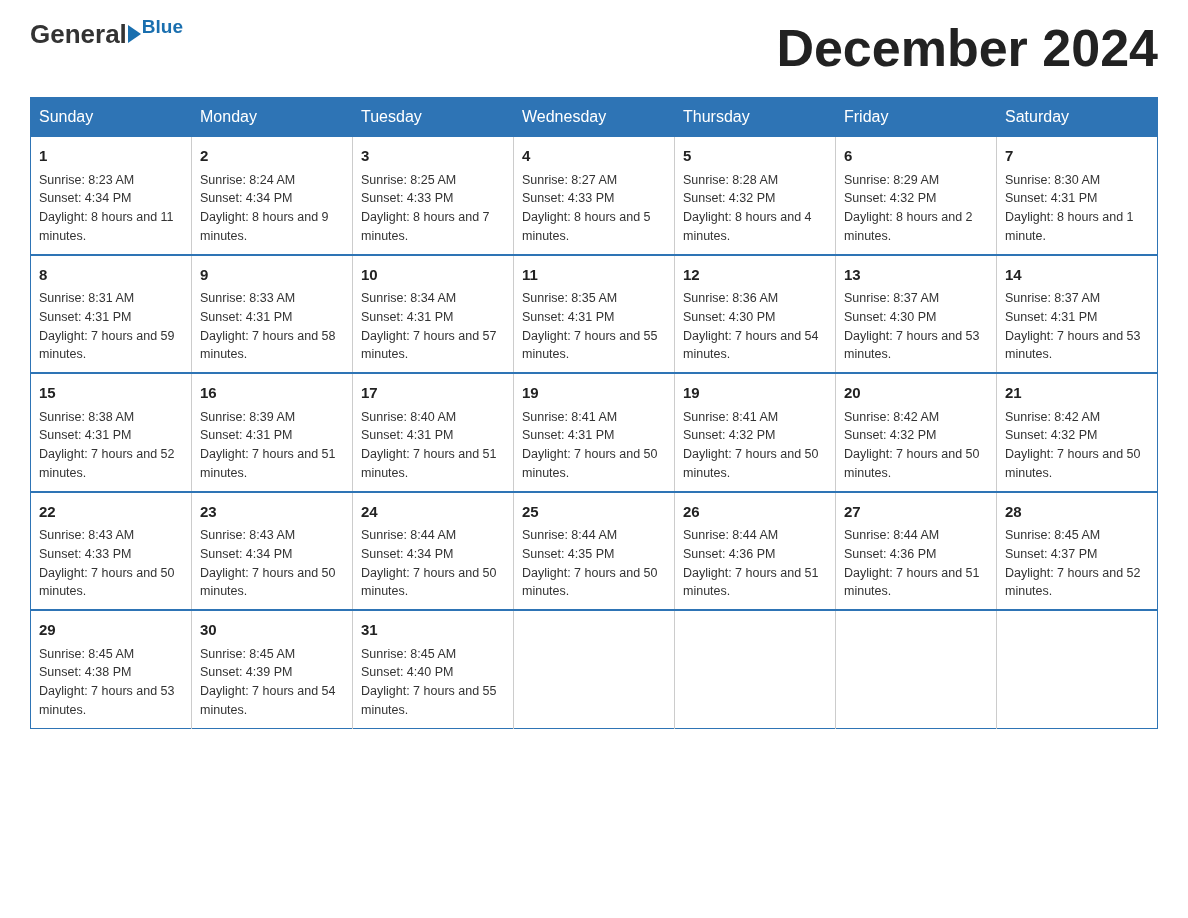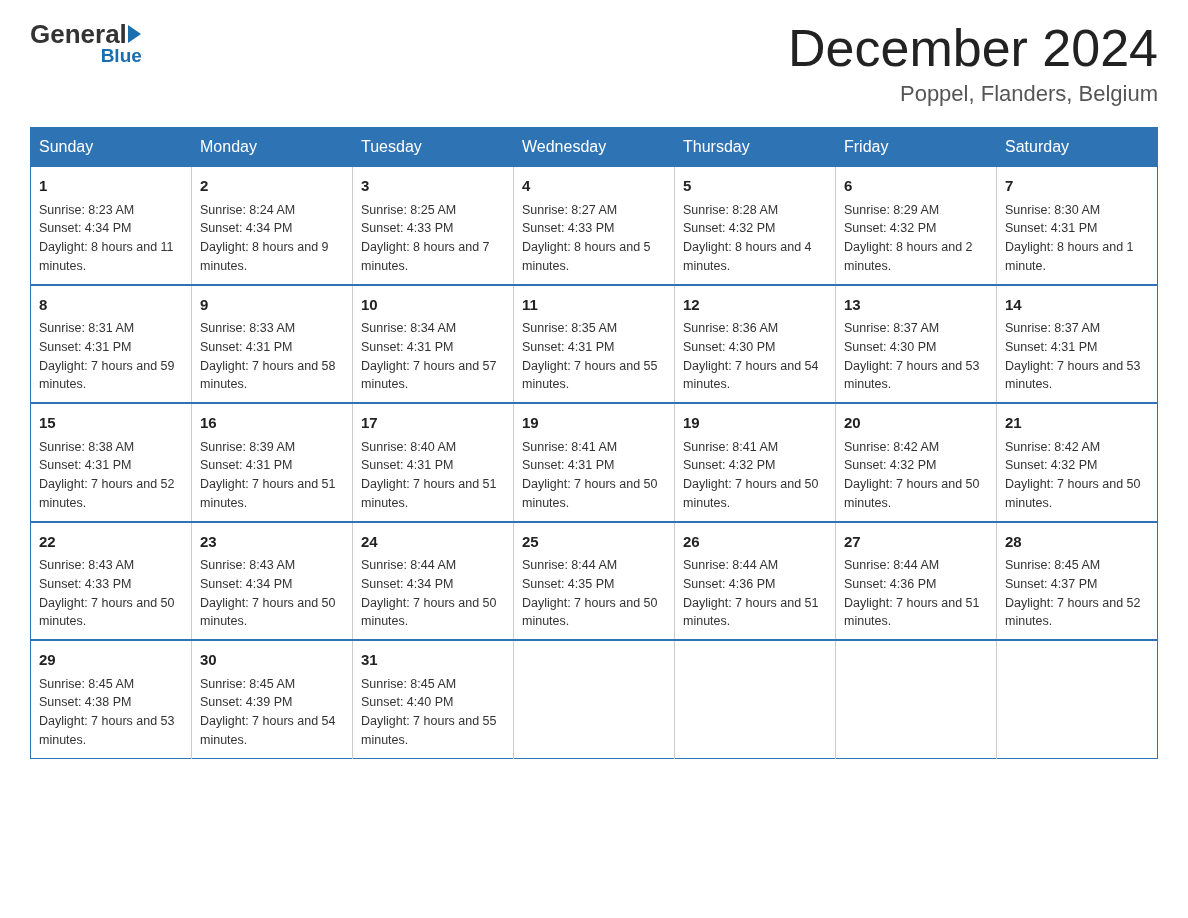--- a/index.html
+++ b/index.html
@@ -11,29 +11,28 @@
       min-height: 918px;
     }
     .header-area {
       display: flex;
       justify-content: space-between;
       align-items: flex-start;
       margin-bottom: 20px;
     }
     .logo {
       display: flex;
-      flex-direction: column;
-      align-items: flex-end;
+      align-items: flex-start;
     }
     .title-area {
       text-align: right;
     }
     .month-title {
       font-size: 52px;
-      font-weight: normal;
+      font-weight: bold;
       color: #222;
       line-height: 1.1;
     }
     .location-subtitle {
       font-size: 22px;
       color: #555;
       margin-top: 4px;
     }
     table {
       width: 100%;
@@ -93,21 +92,20 @@
   <div style="display:flex;align-items:center;line-height:1.1;">
     <span style="font-size:26px;font-weight:bold;color:#333;">General</span>
     <span style="display:inline-block;width:0;height:0;border-top:9px solid transparent;border-bottom:9px solid transparent;border-left:13px solid #1a6faf;margin:0 1px;vertical-align:middle;"></span>
   </div>
   <div style="margin-top:-4px;">
     <span style="font-size:19px;font-weight:bold;color:#1a6faf;">Blue</span>
   </div>
 </div>
   <div class="title-area">
     <div class="month-title">December 2024</div>
-    <div class="location-subtitle">Poppel, Flanders, Belgium</div>
   </div>
 </div>
 
 <table>
   <thead>
     <tr>
       <th>Sunday</th>
       <th>Monday</th>
       <th>Tuesday</th>
       <th>Wednesday</th>

